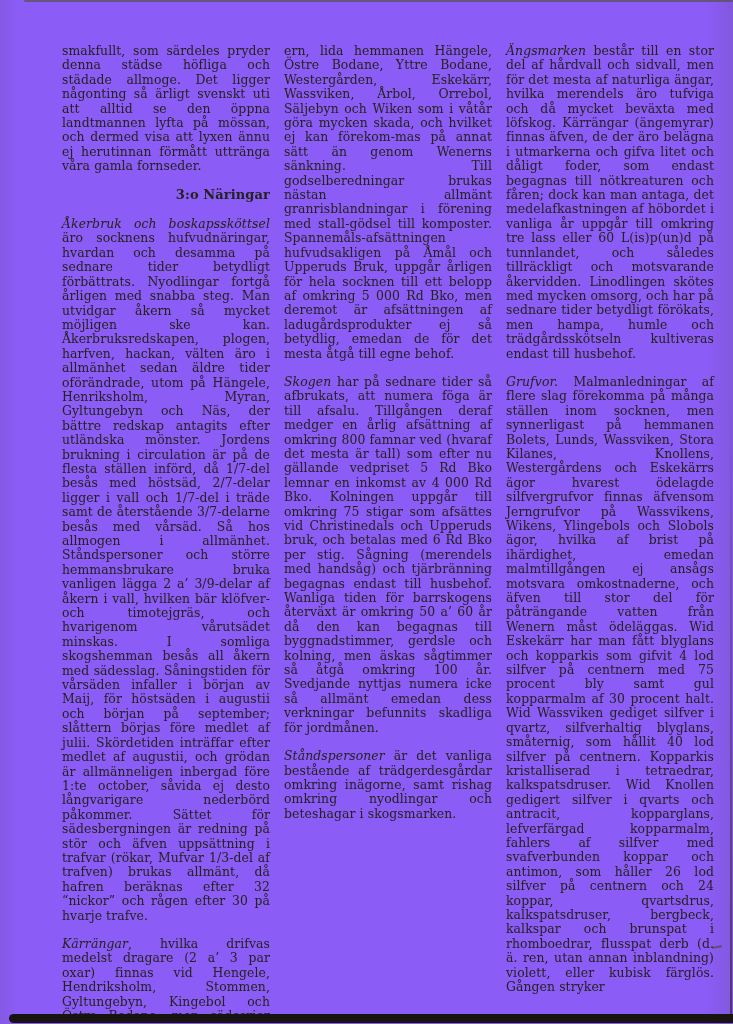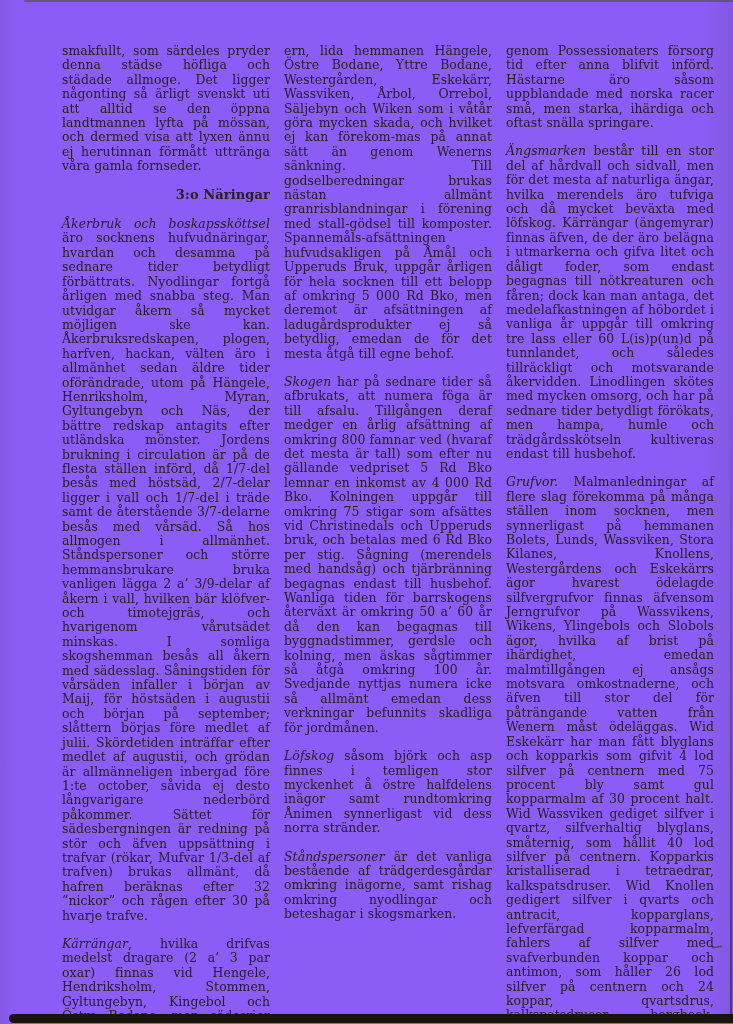--- a/index.html
+++ b/index.html
@@ -78,27 +78,25 @@
       <p><span>smakfullt, som särdeles pryder denna städse höfliga och städade allmoge. Det ligger någonting så ärligt svenskt uti att alltid se den öppna landtmannen lyfta på mössan, och dermed visa att lyxen ännu ej herutinnan förmått uttränga våra gamla fornseder.</span></p>
       <h2 class="section-heading">3:o Näringar</h2>
       <p><i class="lead">Åkerbruk och boskapssköttsel</i><span> äro socknens hufvudnäringar, hvardan och desamma på sednare tider betydligt förbättrats. Nyodlingar fortgå årligen med snabba steg. Man utvidgar åkern så mycket möjligen ske kan. Åkerbruksredskapen, plogen, harfven, hackan, välten äro i allmänhet sedan äldre tider oförändrade, utom på Hängele, Henriksholm, Myran, Gyltungebyn och Näs, der bättre redskap antagits efter utländska mönster. Jordens brukning i circulation är på de flesta ställen införd, då 1/7-del besås med höstsäd, 2/7-delar ligger i vall och 1/7-del i träde samt de återstående 3/7-delarne besås med vårsäd. Så hos allmogen i allmänhet. Ståndspersoner och större hemmansbrukare bruka vanligen lägga 2 a’ 3/9-delar af åkern i vall, hvilken bär klöfver- och timotejgräs, och hvarigenom vårutsädet minskas. I somliga skogshemman besås all åkern med sädesslag. Såningstiden för vårsäden infaller i början av Maij, för höstsäden i augustii och början på september; slåttern börjas före medlet af julii. Skördetiden inträffar efter medlet af augustii, och grödan är allmänneligen inbergad före 1:te october, såvida ej desto långvarigare nederbörd påkommer. Sättet för sädesbergningen är redning på stör och äfven uppsättning i trafvar (rökar, Mufvar 1/3-del af trafven) brukas allmänt, då hafren beräknas efter 32 “nickor” och rågen efter 30 på hvarje trafve.</span></p>
       <p><i class="lead">Kärrängar</i><span>, hvilka drifvas medelst dragare (2 a’ 3 par oxar) finnas vid Hengele, Hendriksholm, Stommen, Gyltungebyn, Kingebol och Östra Bodane, men sädesrior brukas deremot icke.</span></p>
 
     </section>
 
     <section class="col">
       <p><span>ern, lida hemmanen Hängele, Östre Bodane, Yttre Bodane, Westergården, Eskekärr, Wassviken, Årbol, Orrebol, Säljebyn och Wiken som i våtår göra mycken skada, och hvilket ej kan förekom-mas på annat sätt än genom Wenerns sänkning. Till godselberedningar brukas nästan allmänt granrisblandningar i förening med stall-gödsel till komposter. Spannemåls-afsättningen hufvudsakligen på Åmål och Upperuds Bruk, uppgår årligen för hela socknen till ett belopp af omkring 5 000 Rd Bko, men deremot är afsättningen af ladugårdsprodukter ej så betydlig, emedan de för det mesta åtgå till egne behof.</span></p>
       <p><i class="lead">Skogen</i><span> har på sednare tider så afbrukats, att numera föga är till afsalu. Tillgången deraf medger en årlig afsättning af omkring 800 famnar ved (hvaraf det mesta är tall) som efter nu gällande vedpriset 5 Rd Bko lemnar en inkomst av 4 000 Rd Bko. Kolningen uppgår till omkring 75 stigar som afsättes vid Christinedals och Upperuds bruk, och betalas med 6 Rd Bko per stig. Sågning (merendels med handsåg) och tjärbränning begagnas endast till husbehof. Wanliga tiden för barrskogens återväxt är omkring 50 a’ 60 år då den kan begagnas till byggnadstimmer, gerdsle och kolning, men äskas sågtimmer så åtgå omkring 100 år. Svedjande nyttjas numera icke så allmänt emedan dess verkningar befunnits skadliga för jordmånen.</span></p>
-      <p><i class="lead">Löfskog</i><span> såsom björk och asp finnes i temligen stor myckenhet å östre halfdelens inägor samt rundtomkring Ånimen synnerligast vid dess norra stränder.</span></p>
       <p><i class="lead">Ståndspersoner</i><span> är det vanliga bestående af trädgerdesgårdar omkring inägorne, samt rishag omkring nyodlingar och beteshagar i skogsmarken.</span></p>
 
     </section>
 
     <section class="col">
-      <p><span>genom Possessionaters försorg tid efter anna blifvit införd. Hästarne äro såsom uppblandade med norska racer små, men starka, ihärdiga och oftast snälla springare.</span></p>
       <p><i class="lead">Ängsmarken</i><span> består till en stor del af hårdvall och sidvall, men för det mesta af naturliga ängar, hvilka merendels äro tufviga och då mycket beväxta med löfskog. Kärrängar (ängemyrar) finnas äfven, de der äro belägna i utmarkerna och gifva litet och dåligt foder, som endast begagnas till nötkreaturen och fåren; dock kan man antaga, det medelafkastningen af höbordet i vanliga år uppgår till omkring tre lass eller 60 L(is)p(un)d på tunnlandet, och således tillräckligt och motsvarande åkervidden. Linodlingen skötes med mycken omsorg, och har på sednare tider betydligt förökats, men hampa, humle och trädgårdsskötseln kultiveras endast till husbehof.</span></p>
       <p><i class="lead">Grufvor.</i><span> Malmanledningar af flere slag förekomma på många ställen inom socknen, men synnerligast på hemmanen Bolets, Lunds, Wassviken, Stora Kilanes, Knollens, Westergårdens och Eskekärrs ägor hvarest ödelagde silfvergrufvor finnas äfvensom Jerngrufvor på Wassvikens, Wikens, Ylingebols och Slobols ägor, hvilka af brist på ihärdighet, emedan malmtillgången ej ansågs motsvara omkostnaderne, och äfven till stor del för påträngande vatten från Wenern måst ödeläggas. Wid Eskekärr har man fått blyglans och kopparkis som gifvit 4 lod silfver på centnern med 75 procent bly samt gul kopparmalm af 30 procent halt. Wid Wassviken gediget silfver i qvartz, silfverhaltig blyglans, småternig, som hållit 40 lod silfver på centnern. Kopparkis kristalliserad i tetraedrar, kalkspatsdruser. Wid Knollen gedigert silfver i qvarts och antracit, kopparglans, lefverfärgad kopparmalm, fahlers af silfver med svafverbunden koppar och antimon, som håller 26 lod silfver på centnern och 24 koppar, qvartsdrus, kalkspatsdruser, bergbeck, kalkspar och brunspat i rhomboedrar, flusspat derb (d. ä. ren, utan annan inblandning) violett, eller kubisk färglös. Gången stryker</span></p>
 
     </section>
 
   </main>
 
   <div class="edge-bottom"></div>
 </div>
 

